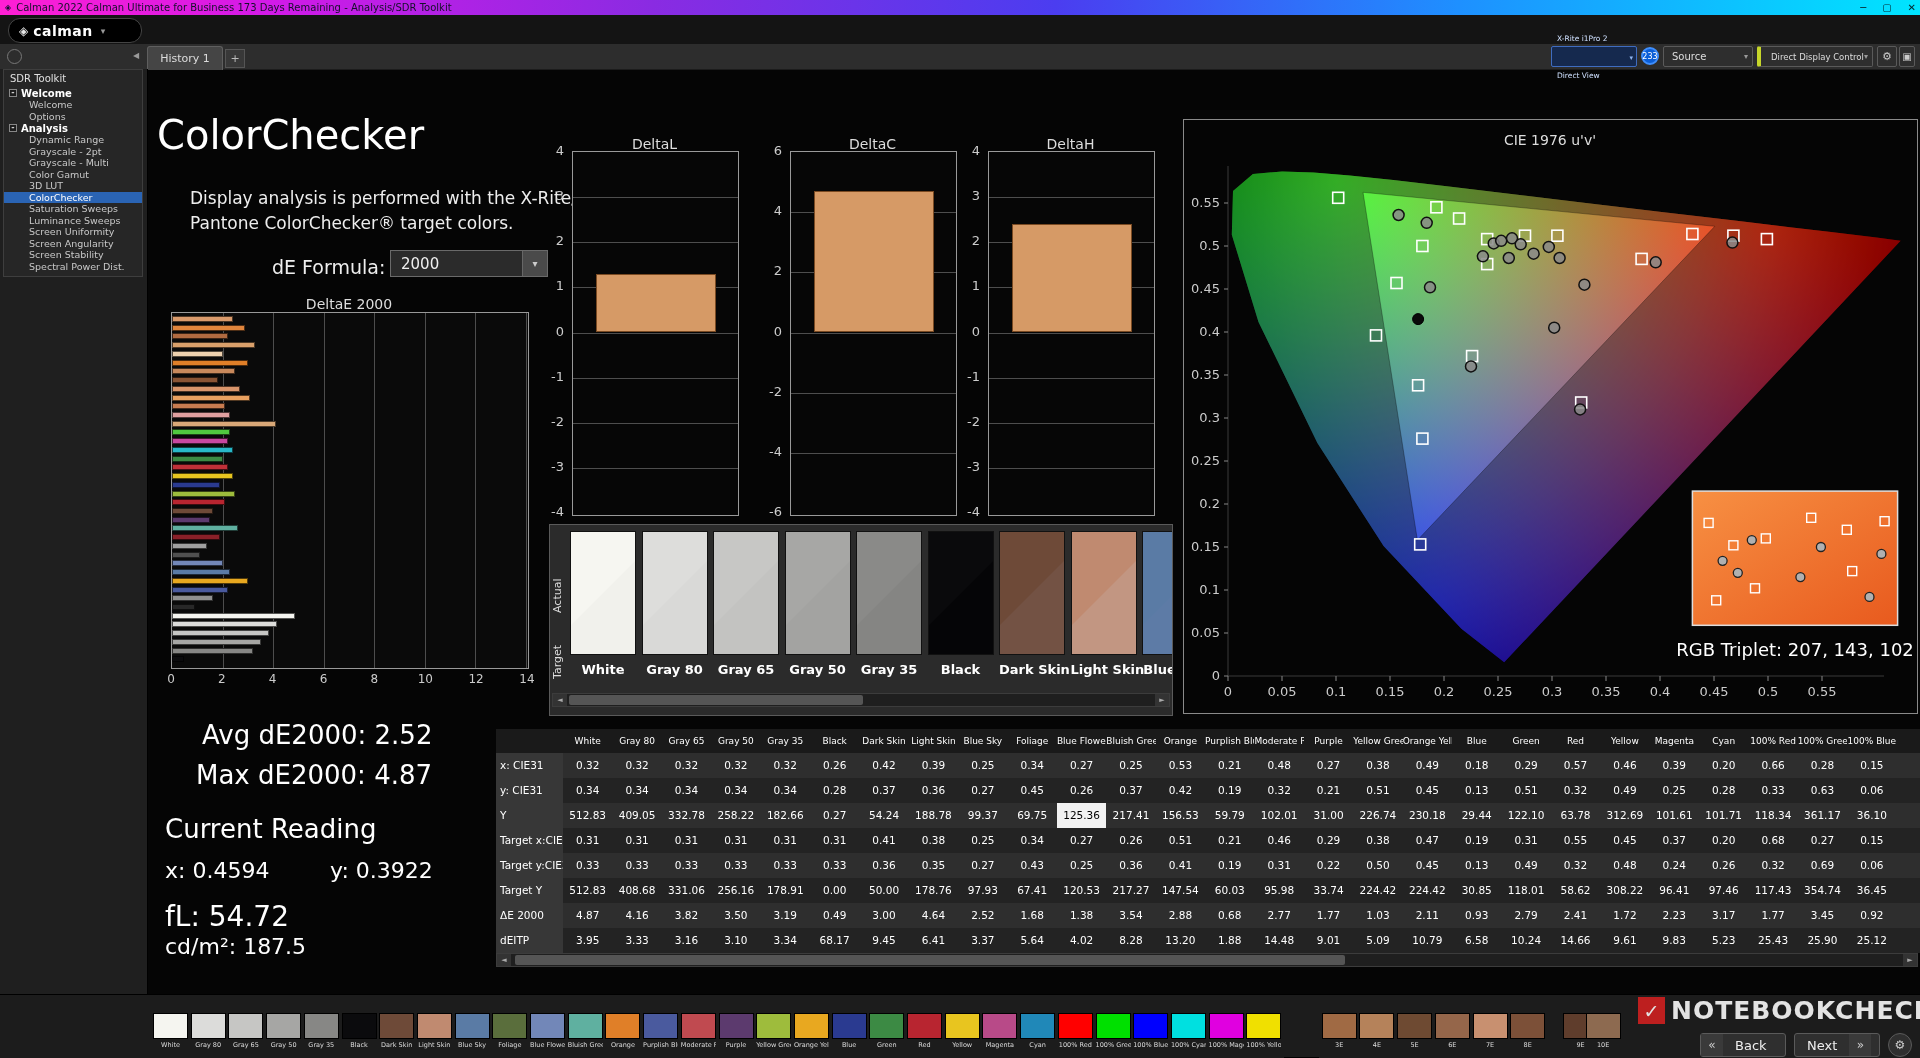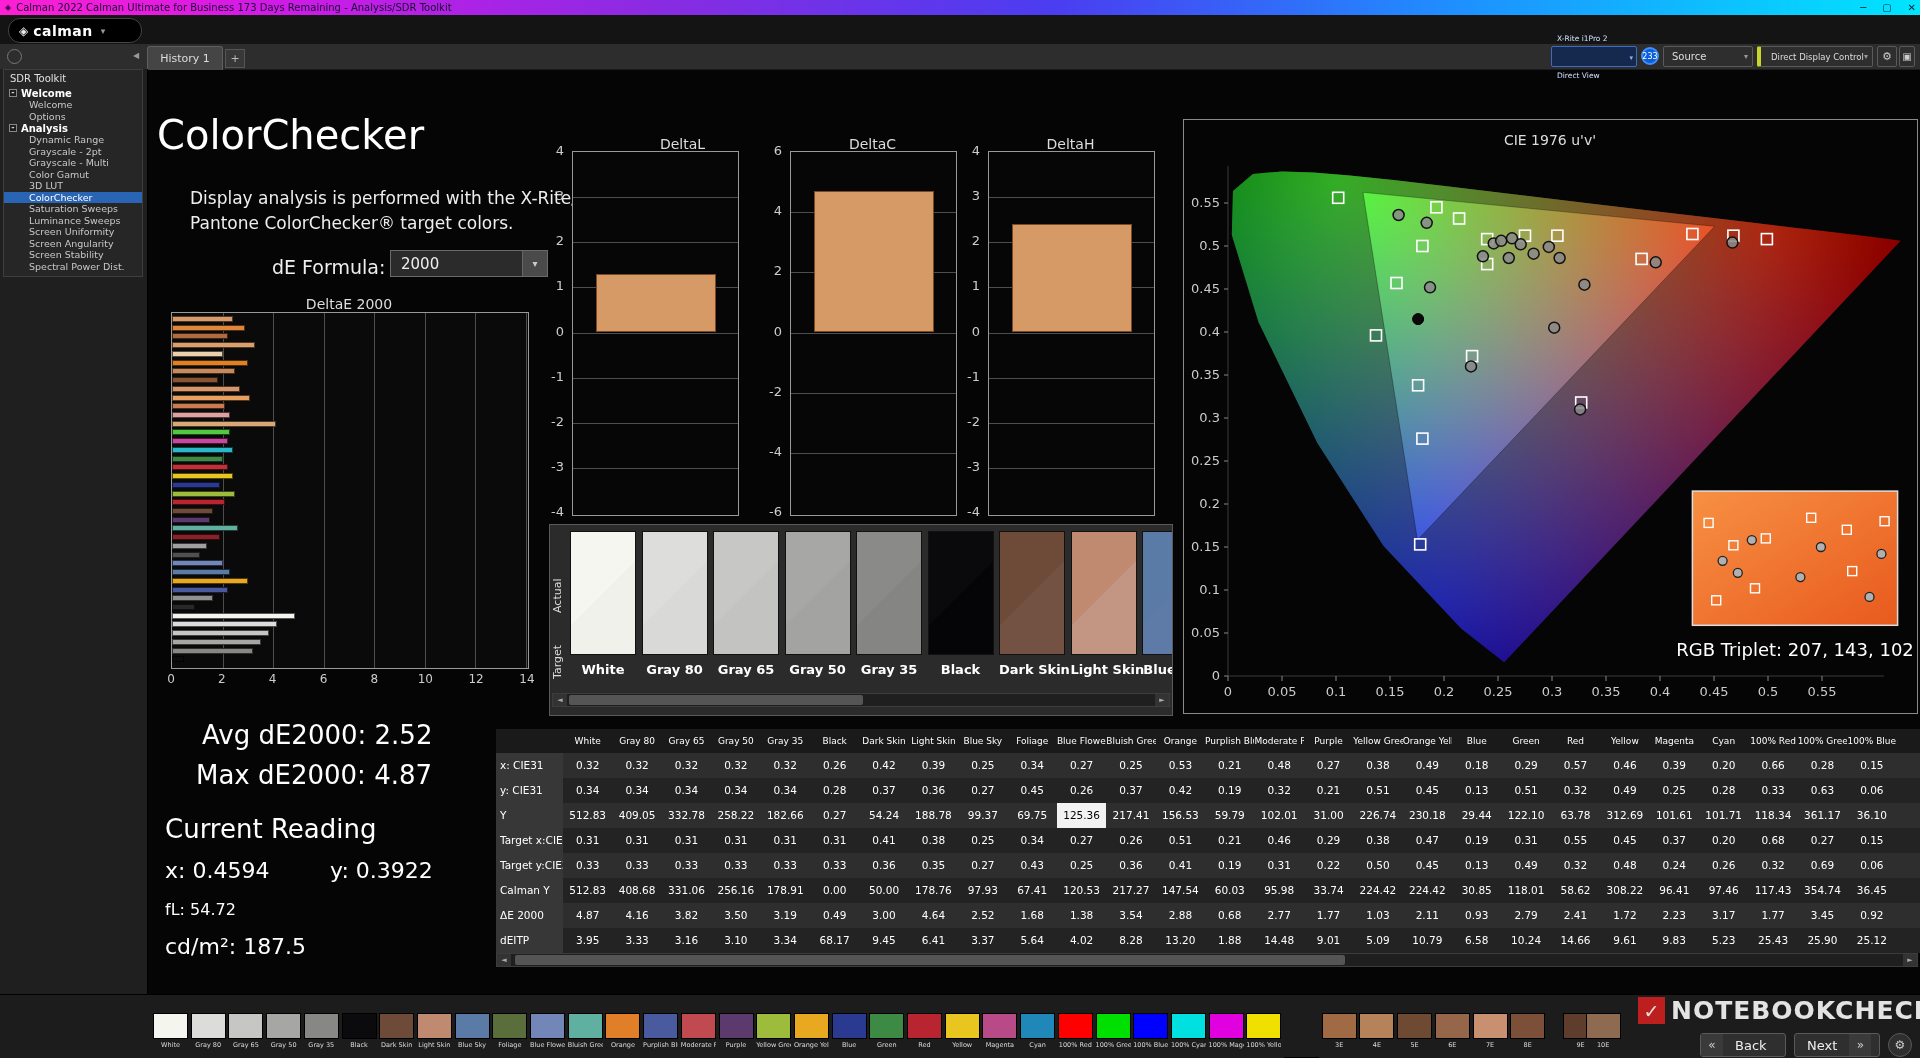--- a/index.html
+++ b/index.html
@@ -260,21 +260,21 @@
       <div class="detick" style="left: 156px;">0</div>
       <div class="detick" style="left: 206.9px;">2</div>
       <div class="detick" style="left: 257.7px;">4</div>
       <div class="detick" style="left: 308.6px;">6</div>
       <div class="detick" style="left: 359.4px;">8</div>
       <div class="detick" style="left: 410.3px;">10</div>
       <div class="detick" style="left: 461.1px;">12</div>
       <div class="detick" style="left: 512px;">14</div>
     </div>
 
-  <div class="ctitle" style="left:600px;top:136px;width:165px;">DeltaL</div>
+  <div class="ctitle" style="left:572px;top:136px;width:165px;">DeltaL</div>
   <div class="ctitle" style="left:790px;top:136px;width:165px;">DeltaC</div>
   <div class="ctitle" style="left:988px;top:136px;width:165px;">DeltaH</div>
   <div id="dl-plot" class="dplot" style="left: 572px; width: 165px;">
       <div class="hgrid" style="top: 45.1px;"></div>
       <div class="hgrid" style="top: 90.3px;"></div>
       <div class="hgrid" style="top: 135.4px;"></div>
       <div class="hgrid" style="top: 180.5px;"></div>
       <div class="hgrid" style="top: 225.6px;"></div>
       <div class="hgrid" style="top: 270.8px;"></div>
       <div class="hgrid" style="top: 315.9px;"></div>
@@ -484,21 +484,21 @@
         <circle cx="616.4" cy="457.1" r="4.5" fill="#b0b0b0" stroke="#222" stroke-width="1.3"></circle>
         <circle cx="697.4" cy="433.9" r="4.5" fill="#b0b0b0" stroke="#222" stroke-width="1.3"></circle>
         <text x="611.0" y="536" fill="#fff" font-size="18" text-anchor="middle">RGB Triplet: 207, 143, 102</text>
       </svg></div>
 
   <div class="stat" style="left:202px;top:720px;font-size:26px;">Avg dE2000: 2.52</div>
   <div class="stat" style="left:196px;top:760px;font-size:26px;">Max dE2000: 4.87</div>
   <div class="stat" style="left:165px;top:814px;font-size:26px;">Current Reading</div>
   <div class="stat" style="left:165px;top:858px;font-size:22px;">x: 0.4594</div>
   <div class="stat" style="left:330px;top:858px;font-size:22px;">y: 0.3922</div>
-  <div class="stat" style="left:165px;top:900px;font-size:16px;">fL: 54.72</div>
+  <div class="stat" style="left:165px;top:900px;font-size:28px;">fL: 54.72</div>
   <div class="stat" style="left:165px;top:934px;font-size:22px;">cd/m²: 187.5</div>
 
   <div id="datatable">
       <div class="trow thead">
         <div class="tlabel"></div>
         <div class="tcell th">White</div>
         <div class="tcell th">Gray 80</div>
         <div class="tcell th">Gray 65</div>
         <div class="tcell th">Gray 50</div>
         <div class="tcell th">Gray 35</div>
@@ -669,21 +669,21 @@
         <div class="tcell">0.49</div>
         <div class="tcell">0.32</div>
         <div class="tcell">0.48</div>
         <div class="tcell">0.24</div>
         <div class="tcell">0.26</div>
         <div class="tcell">0.32</div>
         <div class="tcell">0.69</div>
         <div class="tcell">0.06</div>
       </div>
       <div class="trow odd">
-        <div class="tlabel">Calman Y</div>
+        <div class="tlabel">Target Y</div>
         <div class="tcell">512.83</div>
         <div class="tcell">408.68</div>
         <div class="tcell">331.06</div>
         <div class="tcell">256.16</div>
         <div class="tcell">178.91</div>
         <div class="tcell">0.00</div>
         <div class="tcell">50.00</div>
         <div class="tcell">178.76</div>
         <div class="tcell">97.93</div>
         <div class="tcell">67.41</div>

